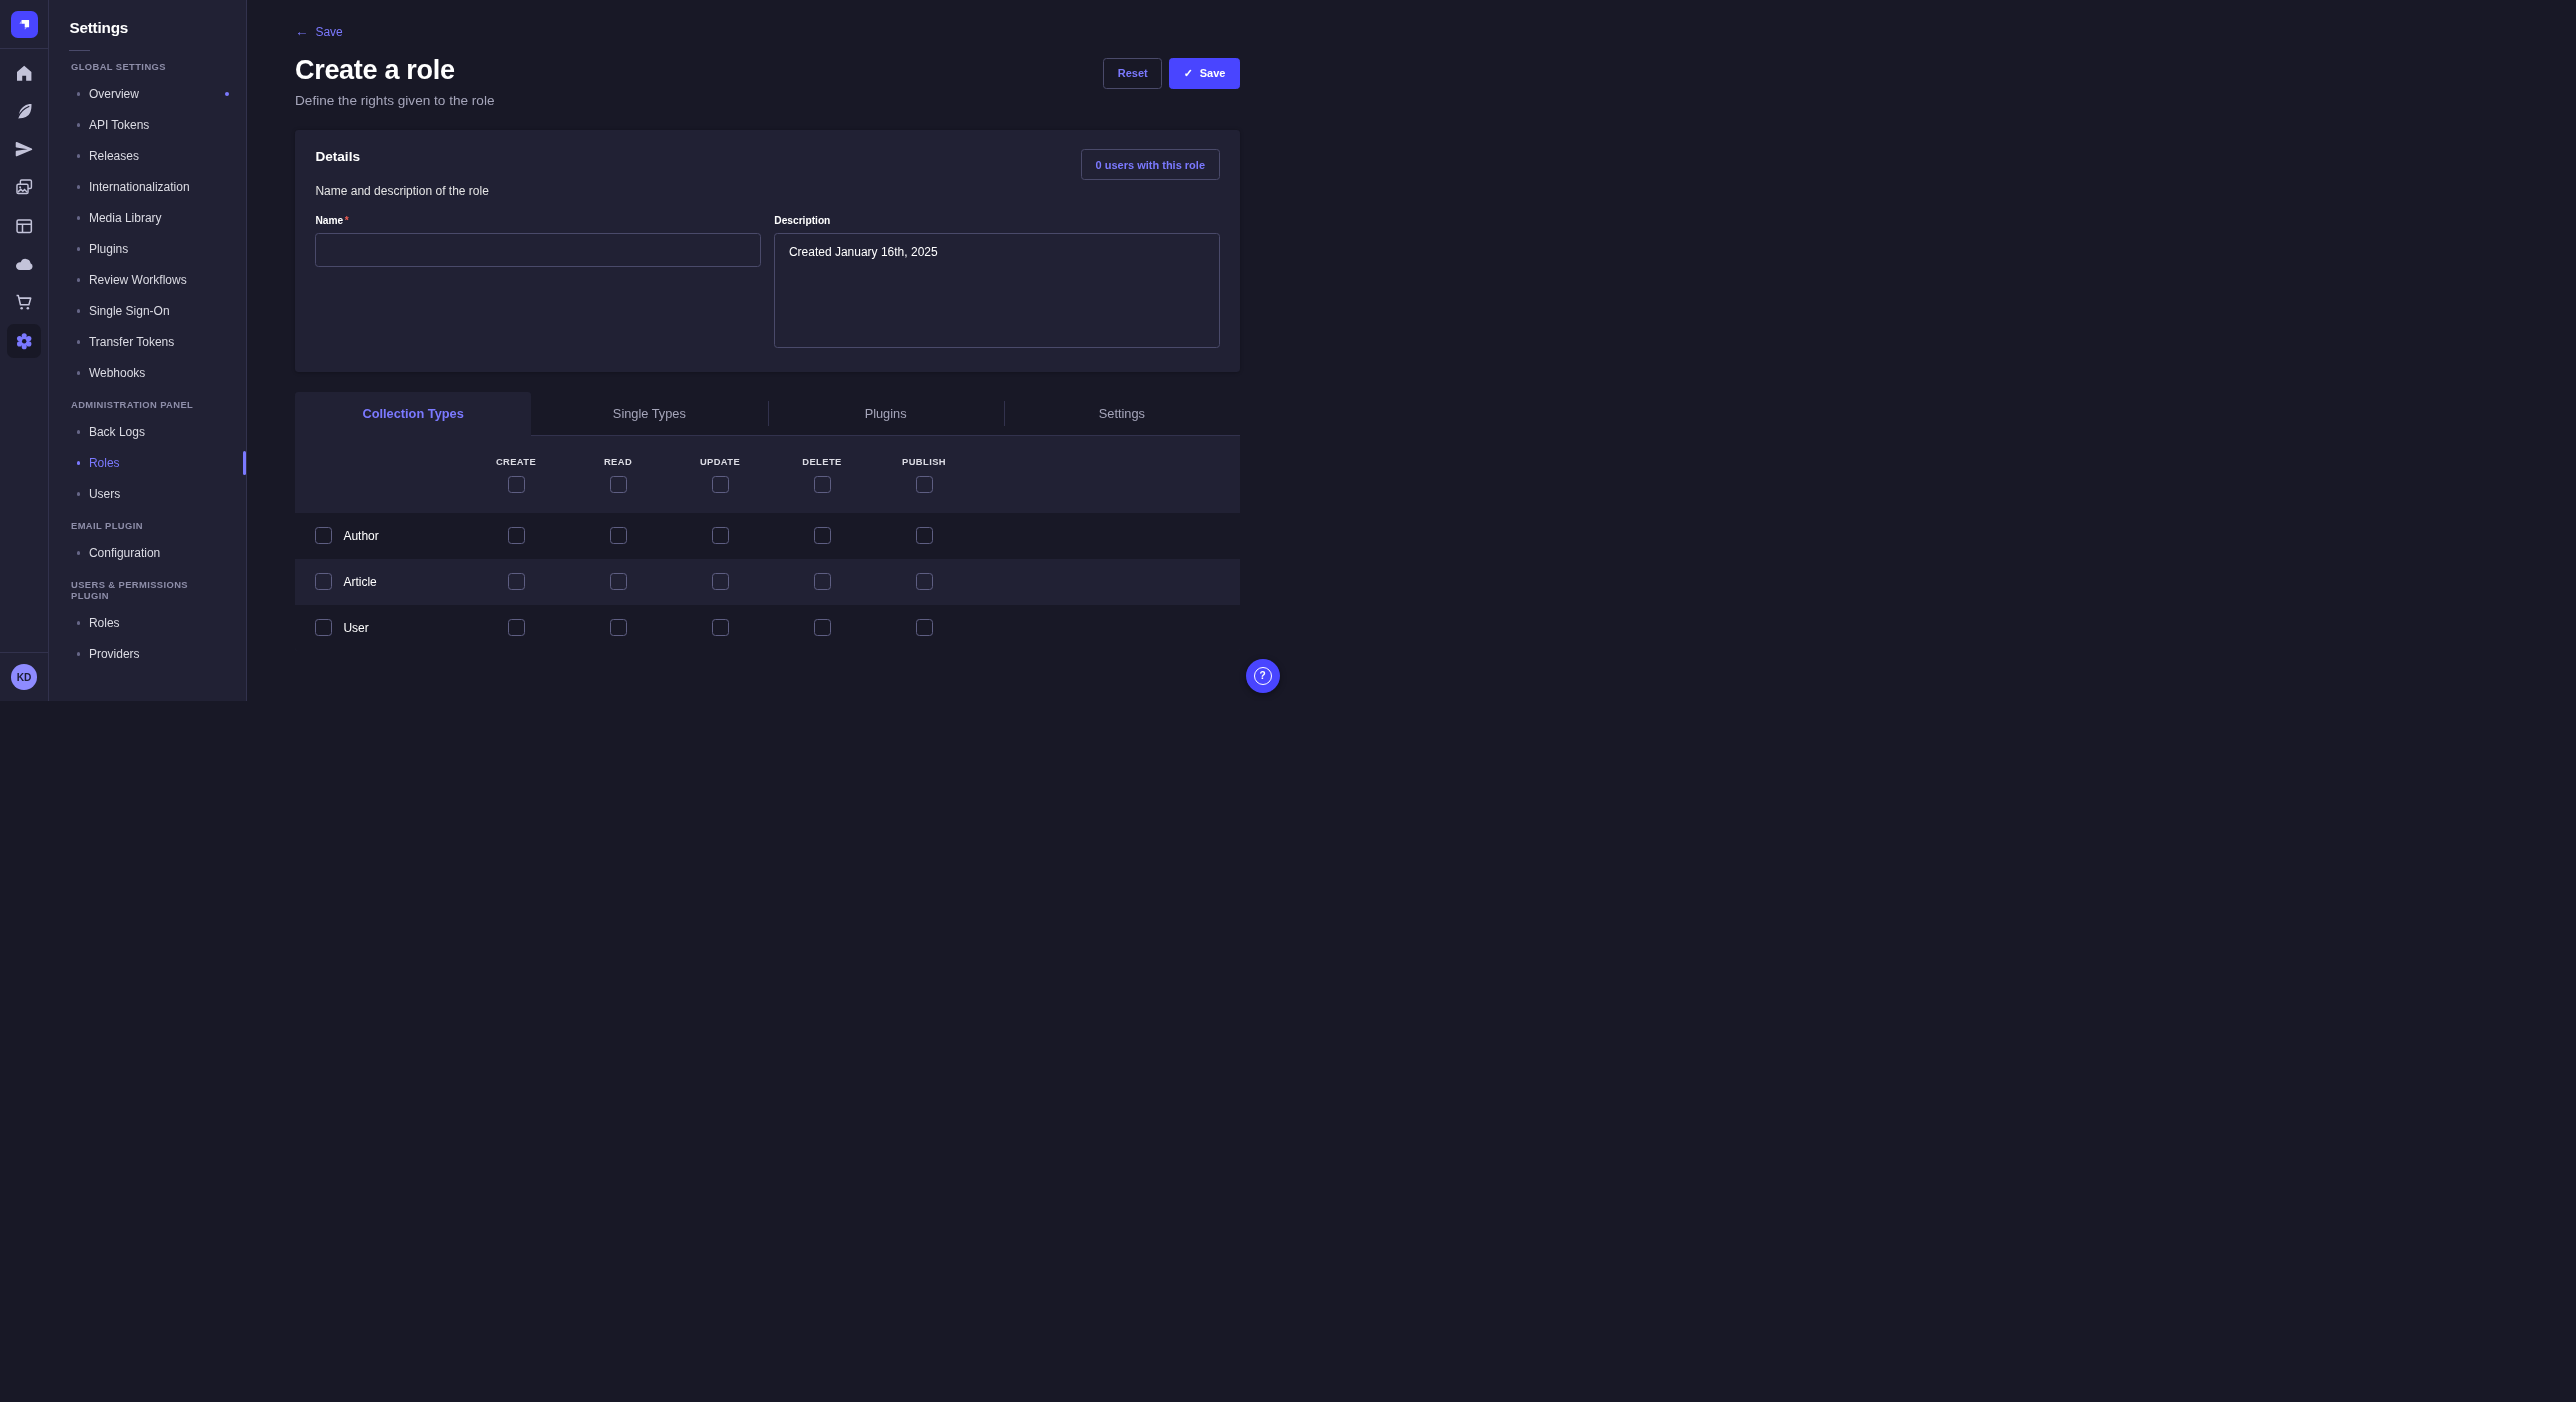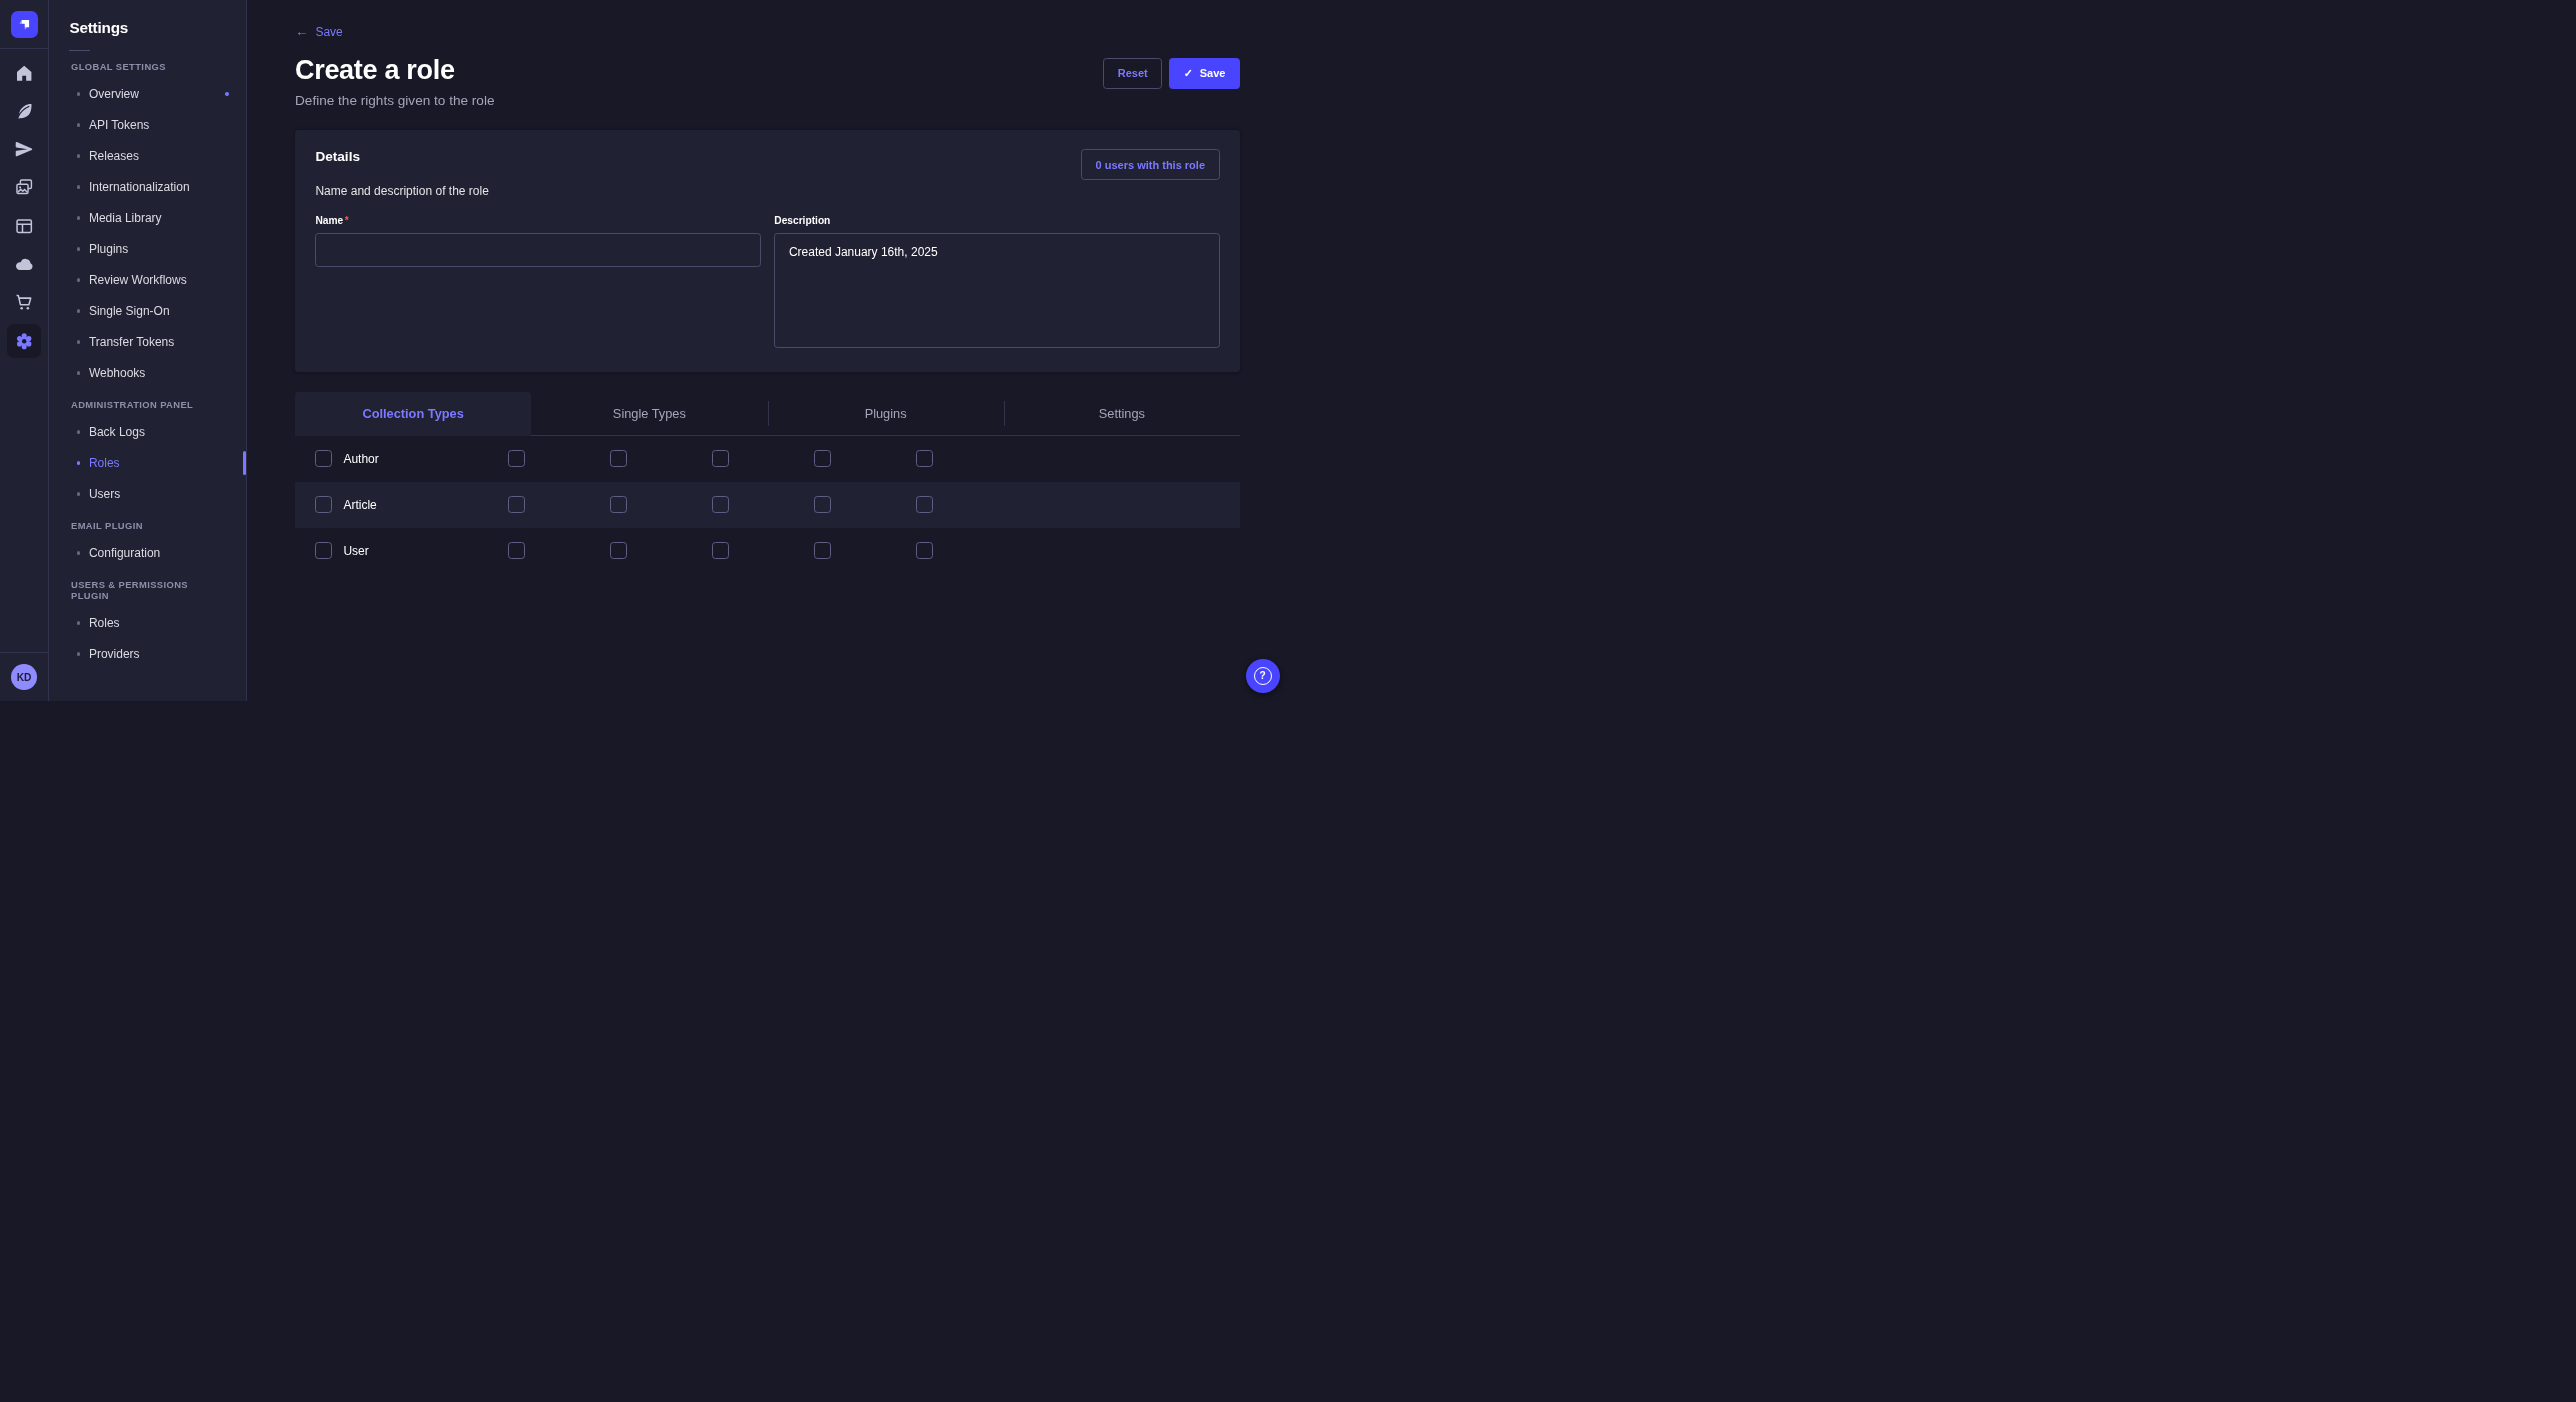--- a/index.html
+++ b/index.html
@@ -402,20 +402,49 @@
           <span>Plugins</span>
         </div>
 
         <div class="tab">
           <span>Settings</span>
         </div>
 
     </div>
 
     <div class="panel">
+      <div class="thead grid">
+        <div></div>
+
+          <div class="col-cell">
+            <span class="col-label">CREATE</span>
+            <span class="checkbox"></span>
+          </div>
+
+          <div class="col-cell">
+            <span class="col-label">READ</span>
+            <span class="checkbox"></span>
+          </div>
+
+          <div class="col-cell">
+            <span class="col-label">UPDATE</span>
+            <span class="checkbox"></span>
+          </div>
+
+          <div class="col-cell">
+            <span class="col-label">DELETE</span>
+            <span class="checkbox"></span>
+          </div>
+
+          <div class="col-cell">
+            <span class="col-label">PUBLISH</span>
+            <span class="checkbox"></span>
+          </div>
+
+      </div>
       <div class="rows">
 
           <div class="row grid">
             <div class="name-cell">
               <span class="checkbox"></span>
               <span>Author</span>
             </div>
 
               <div class="cell">
                 <span class="checkbox"></span>

